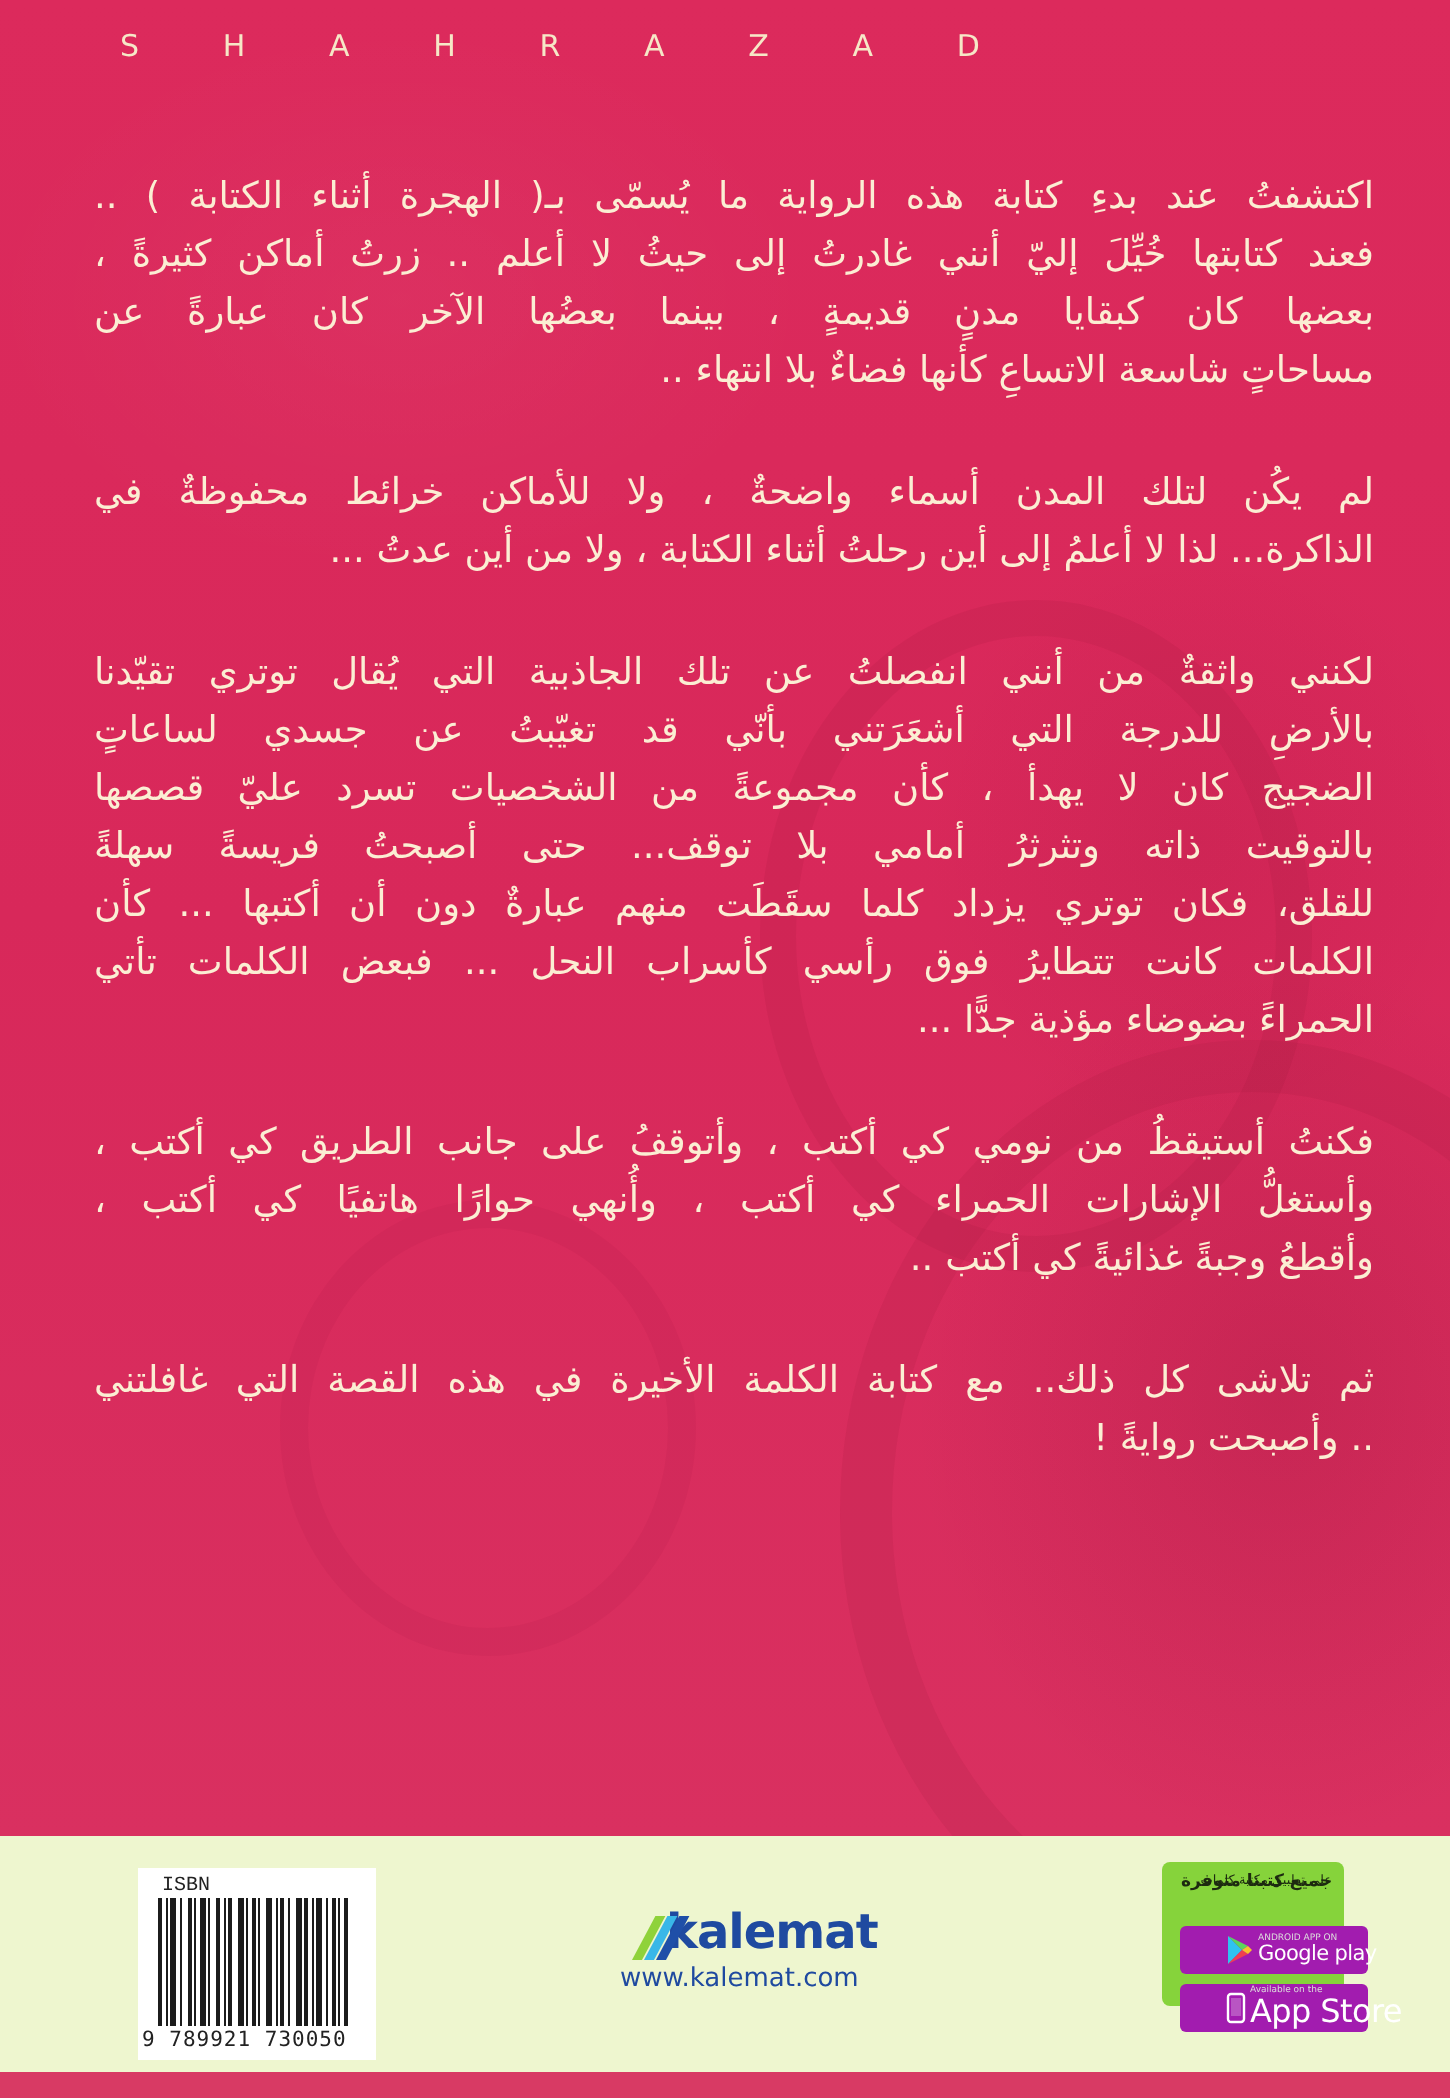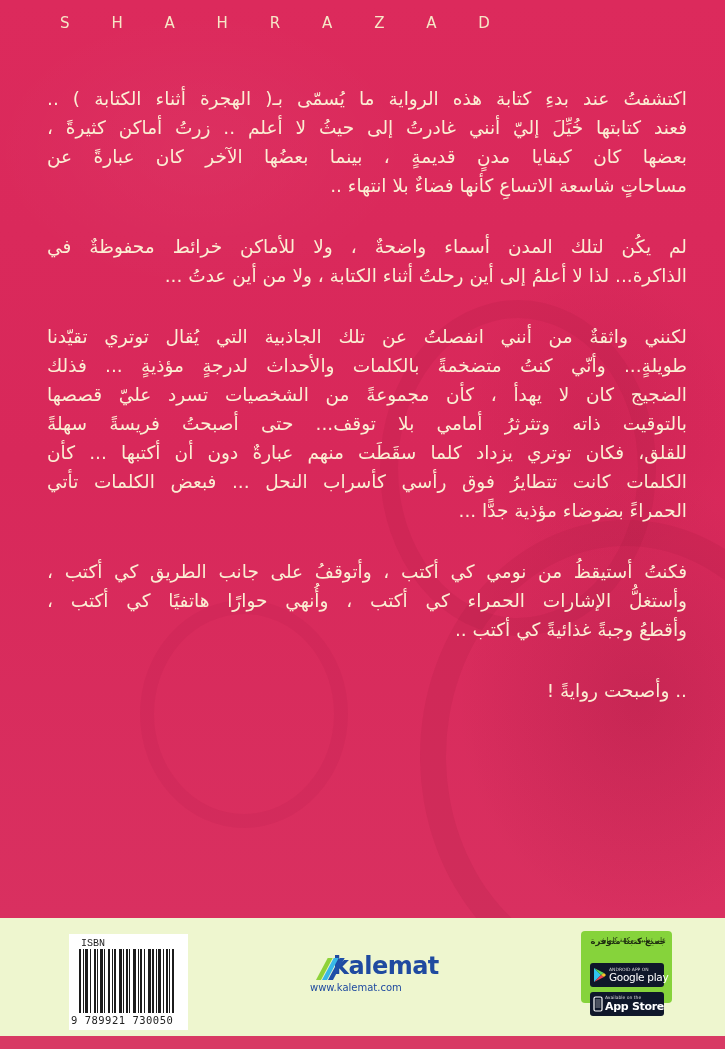--- a/index.html
+++ b/index.html
@@ -170,21 +170,21 @@
       font-weight: bold;
       color: #1f4aa0;
       line-height: 28px;
       letter-spacing: -0.5px;
     }
     .pub-url {
       position: absolute;
       left: 0;
       top: 44px;
       font-family: "DejaVu Sans", sans-serif;
-      font-size: 10px;
+      font-size: 13px;
       color: #1f4aa0;
       letter-spacing: 0;
       white-space: nowrap;
     }
 
     .app-box {
       position: absolute;
       left: 581px;
       top: 13px;
       width: 91px;
@@ -201,25 +201,26 @@
       white-space: nowrap;
       font-family: "DejaVu Sans", sans-serif;
     }
     .app-ar1 { top: 5px; font-size: 8.5px; font-weight: bold; }
     .app-ar2 { top: 5px; font-size: 6.5px; }
     .store-btn {
       position: absolute;
       left: 9px;
       width: 74px;
       height: 24px;
-      background: #0f172a;
+      background: #a21caf;
       border-radius: 3px;
       display: flex;
       align-items: center;
       color: #fff;
+      padding-left: 20px;
     }
     .store-btn.gp { top: 32px; }
     .store-btn.as { top: 61px; }
     .store-icon {
       width: 18px;
       height: 18px;
       margin-left: 3px;
       display: flex;
       align-items: center;
       justify-content: center;
@@ -230,24 +231,24 @@
       line-height: 1;
       margin-left: 2px;
     }
     .store-small {
       font-size: 4.5px;
       color: #ddd;
       font-family: "DejaVu Sans", sans-serif;
       white-space: nowrap;
     }
     .store-big {
-      font-size: 11px;
-      font-family: "DejaVu Sans", sans-serif;
-      white-space: nowrap;
-      font-weight: bold;
+      font-size: 16px;
+      font-family: "DejaVu Sans", sans-serif;
+      white-space: nowrap;
+      font-weight: normal;
       letter-spacing: -0.3px;
     }
     .gp .store-big { font-weight: normal; font-size: 10.5px; }
   </style>
 </head>
 <body>
 
 <div class="cover">
   <div class="swirl s1"></div>
   <div class="swirl s2"></div>
@@ -271,33 +272,34 @@
       <span class="line">فعند كتابتها خُيِّلَ إليّ أنني غادرتُ إلى حيثُ لا أعلم .. زرتُ أماكن كثيرةً ،</span>
       <span class="line">بعضها كان كبقايا مدنٍ قديمةٍ ، بينما بعضُها الآخر كان عبارةً عن</span>
       <span class="line last">مساحاتٍ شاسعة الاتساعِ كأنها فضاءٌ بلا انتهاء ..</span>
     </div>
     <div class="para">
       <span class="line">لم يكُن لتلك المدن أسماء واضحةٌ ، ولا للأماكن خرائط محفوظةٌ في</span>
       <span class="line last">الذاكرة... لذا لا أعلمُ إلى أين رحلتُ أثناء الكتابة ، ولا من أين عدتُ ...</span>
     </div>
     <div class="para">
       <span class="line">لكنني واثقةٌ من أنني انفصلتُ عن تلك الجاذبية التي يُقال توتري تقيّدنا</span>
-      <span class="line">طويلةٍ... وأنّي كنتُ متضخمةً بالكلمات والأحداث لدرجةٍ مؤذيةٍ ... فذلك</span>
+      <span class="line">بالأرضِ للدرجة التي أشعَرَتني بأنّي قد تغيّبتُ عن جسدي لساعاتٍ</span>
       <span class="line">الضجيج كان لا يهدأ ، كأن مجموعةً من الشخصيات تسرد عليّ قصصها</span>
       <span class="line">بالتوقيت ذاته وتثرثرُ أمامي بلا توقف... حتى أصبحتُ فريسةً سهلةً</span>
       <span class="line">للقلق، فكان توتري يزداد كلما سقَطَت منهم عبارةٌ دون أن أكتبها ... كأن</span>
       <span class="line">الكلمات كانت تتطايرُ فوق رأسي كأسراب النحل ... فبعض الكلمات تأتي</span>
       <span class="line last">الحمراءً بضوضاء مؤذية جدًّا ...</span>
     </div>
     <div class="para">
       <span class="line">فكنتُ أستيقظُ من نومي كي أكتب ، وأتوقفُ على جانب الطريق كي أكتب ،</span>
       <span class="line">وأستغلُّ الإشارات الحمراء كي أكتب ، وأُنهي حوارًا هاتفيًا كي أكتب ،</span>
       <span class="line last">وأقطعُ وجبةً غذائيةً كي أكتب ..</span>
     </div>
     <div class="para">
+      <span class="line">ثم تلاشى كل ذلك.. مع كتابة الكلمة الأخيرة في هذه القصة التي غافلتني</span>
       <span class="line last">.. وأصبحت روايةً !</span>
     </div>
   </div>
 </div>
 
 <div class="footer">
   <div class="barcode-box">
     <span class="isbn-label">ISBN</span>
     <div class="bars">
       <i style="width:2px;margin-right:2px"></i>

